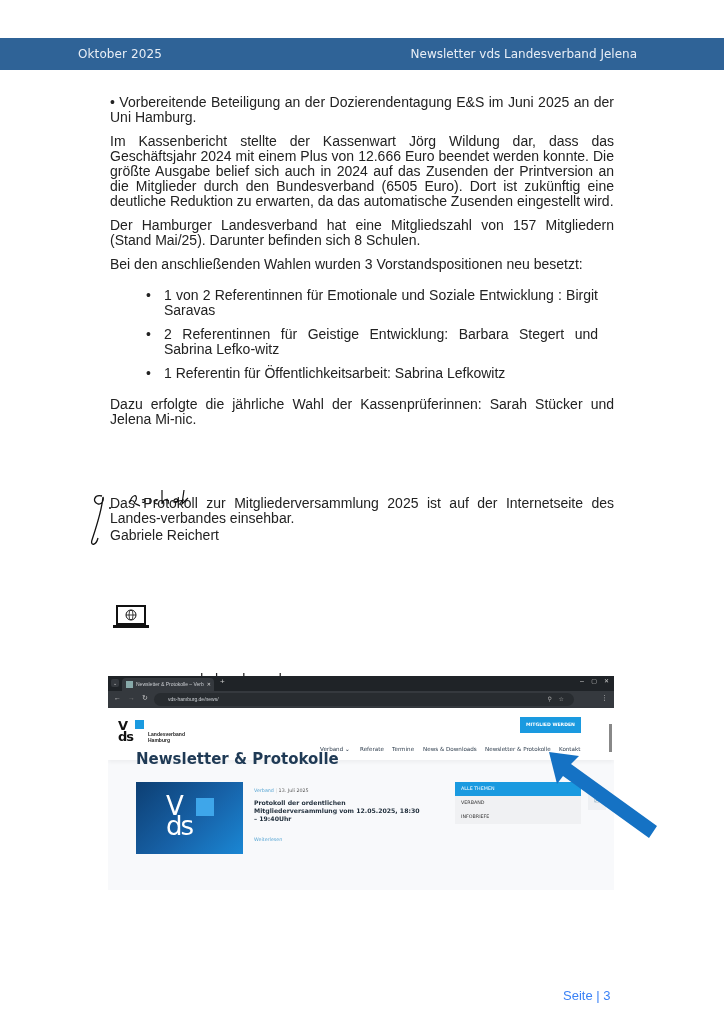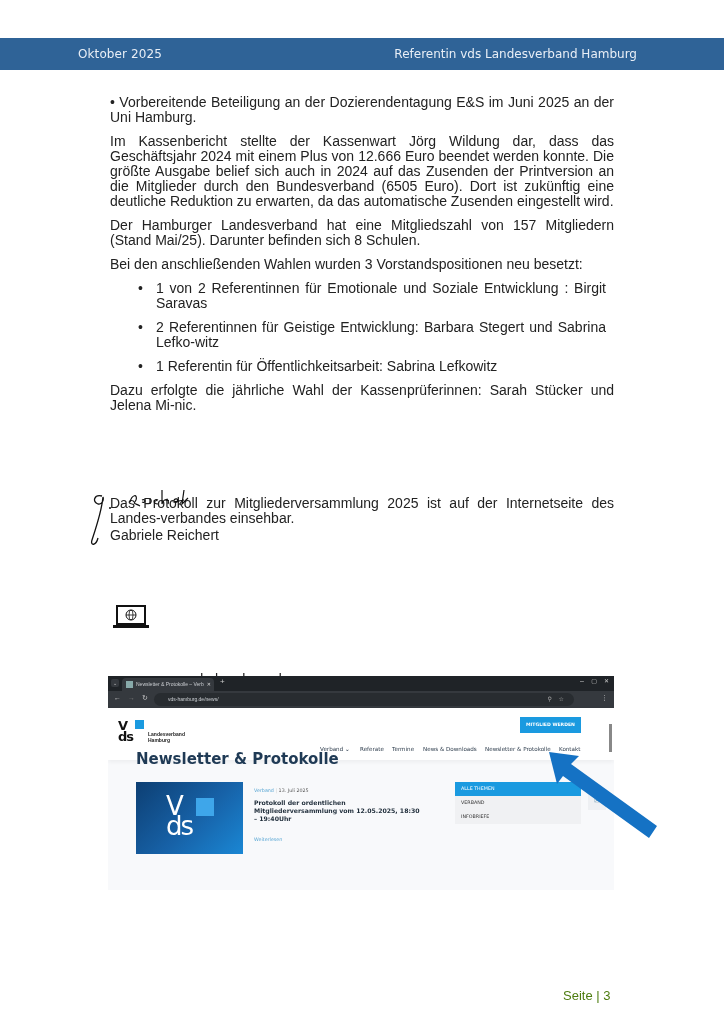--- a/index.html
+++ b/index.html
@@ -2,21 +2,21 @@
 <html><head>
 <meta charset="utf-8">
 <style>
   html, body { margin:0; padding:0; background:#ffffff; }
   body { width:724px; height:1024px; position:relative; overflow:hidden; font-family:"Liberation Sans", sans-serif; color:#1a1a1a; }
   .header-band { position:absolute; left:0; top:38px; width:724px; height:32px; background:#2f6397; }
   .header-band .hl { position:absolute; left:78px; top:9px; color:#e8eef6; font-size:12px; font-family:"DejaVu Sans", sans-serif; letter-spacing:0.1px;text-align:right; }
   .header-band .hr { position:absolute; right:87px; top:9px; color:#e8eef6; font-size:12px; font-family:"DejaVu Sans", sans-serif; }
   .body-text { position:absolute; left:110px; width:504px; font-family:"Liberation Sans", sans-serif; font-size:14px; line-height:15px; text-align:justify; color:#222; }
   p { margin:0; }
-  ul.ul { margin:8px; padding:0; list-style:none; }
+  ul.ul { margin:16px; padding:0; list-style:none; }
   ul.ul li { position:relative; padding-left:38px; margin:0 0 9px 0; }
   ul.ul li::before { content:"•"; position:absolute; left:20px; top:0; }
   .sig { position:absolute; left:88px; top:488px; width:140px; height:60px; }
   .link { color:#222; text-decoration:underline; }
   .laptop { position:absolute; left:112px; top:604px; width:38px; height:28px; }
   .shot { position:absolute; left:108px; top:676px; width:506px; height:214px; background:#fff; overflow:hidden; }
   .chrome-tabs { height:15px; background:#1f2327; position:relative; }
   .chrome-addr { height:17px; background:#35393e; position:relative; }
   .tab { position:absolute; left:14px; top:2px; width:92px; height:13px; background:#35393e; border-radius:4px 4px 0 0; color:#c9ccd0; font-size:5px; line-height:13px; padding-left:14px; box-sizing:border-box; white-space:nowrap; }
   .site { position:absolute; top:32px; left:0; width:506px; height:182px; background:#f8f9fb; }
@@ -25,29 +25,29 @@
   .btn-mit { position:absolute; left:412px; top:9px; width:61px; height:16px; background:#1a9ae0; color:#fff; font-size:4.6px; text-align:center; line-height:16px; font-family:"DejaVu Sans", sans-serif; font-weight:bold; }
   .page-h { position:absolute; left:28px; top:74px; font-size:15px; font-weight:bold; color:#1f3a55; font-family:"DejaVu Sans", sans-serif; }
   .thumb { position:absolute; left:28px; top:106px; width:107px; height:72px; background:linear-gradient(135deg,#0d3f73 0%,#1762a8 55%,#1a87d4 100%); }
   .meta { position:absolute; left:146px; top:112px; font-size:4.8px; color:#5aa7d4; font-family:"DejaVu Sans", sans-serif; }
   .meta span.d { color:#555; }
   .post-t { position:absolute; left:146px; top:123px; width:170px; font-size:6.2px; font-weight:bold; color:#1f2d3a; line-height:8px; font-family:"DejaVu Sans", sans-serif; }
   .more { position:absolute; left:146px; top:161px; font-size:4.8px; color:#5aa7d4; font-family:"DejaVu Sans", sans-serif; }
   .filters { position:absolute; left:347px; top:106px; width:126px; }
   .filters div { height:14px; line-height:14px; font-size:4.8px; padding-left:6px; font-family:"DejaVu Sans", sans-serif; background:#f0f1f3; color:#333; }
   .filters div.act { background:#1a9ae0; color:#fff; }
-  .footer { position:absolute; left:563px; top:988px; font-size:13px; color:#4d7c0f; font-family:"Liberation Sans", sans-serif; }
+  .footer { position:absolute; left:563px; top:988px; font-size:13px; color:#3b82f6; font-family:"Liberation Sans", sans-serif; }
   .arrow { position:absolute; left:545px; top:748px; width:115px; height:95px; }
 </style>
 </head>
 <body>
 
 <div class="header-band">
   <span class="hl">Oktober 2025</span>
-  <span class="hr">Referentin vds Landesverband Hamburg</span>
+  <span class="hr">Newsletter vds Landesverband Jelena</span>
 </div>
 
 <div class="body-text" style="top:95px;">
   <p style="margin-bottom:9px;">• Vorbereitende Beteiligung an der Dozierendentagung E&amp;S im Juni 2025 an der Uni Hamburg.</p>
   <p style="margin-bottom:9px;">Im Kassenbericht stellte der Kassenwart Jörg Wildung dar, dass das Geschäftsjahr 2024 mit einem Plus von 12.666 Euro beendet werden konnte. Die größte Ausgabe belief sich auch in 2024 auf das Zusenden der Printversion an die Mitglieder durch den Bundesverband (6505 Euro). Dort ist zukünftig eine deutliche Reduktion zu erwarten, da das automatische Zusenden eingestellt wird.</p>
   <p style="margin-bottom:9px;">Der Hamburger Landesverband hat eine Mitgliedszahl von 157 Mitgliedern (Stand Mai/25). Darunter befinden sich 8 Schulen.</p>
   <p style="margin-bottom:9px;">Bei den anschließenden Wahlen wurden 3 Vorstandspositionen neu besetzt:</p>
   <ul class="ul">
     <li>1 von 2 Referentinnen für Emotionale und Soziale Entwicklung : Birgit Saravas</li>
     <li>2 Referentinnen für Geistige Entwicklung: Barbara Stegert und Sabrina Lefko-witz</li>

